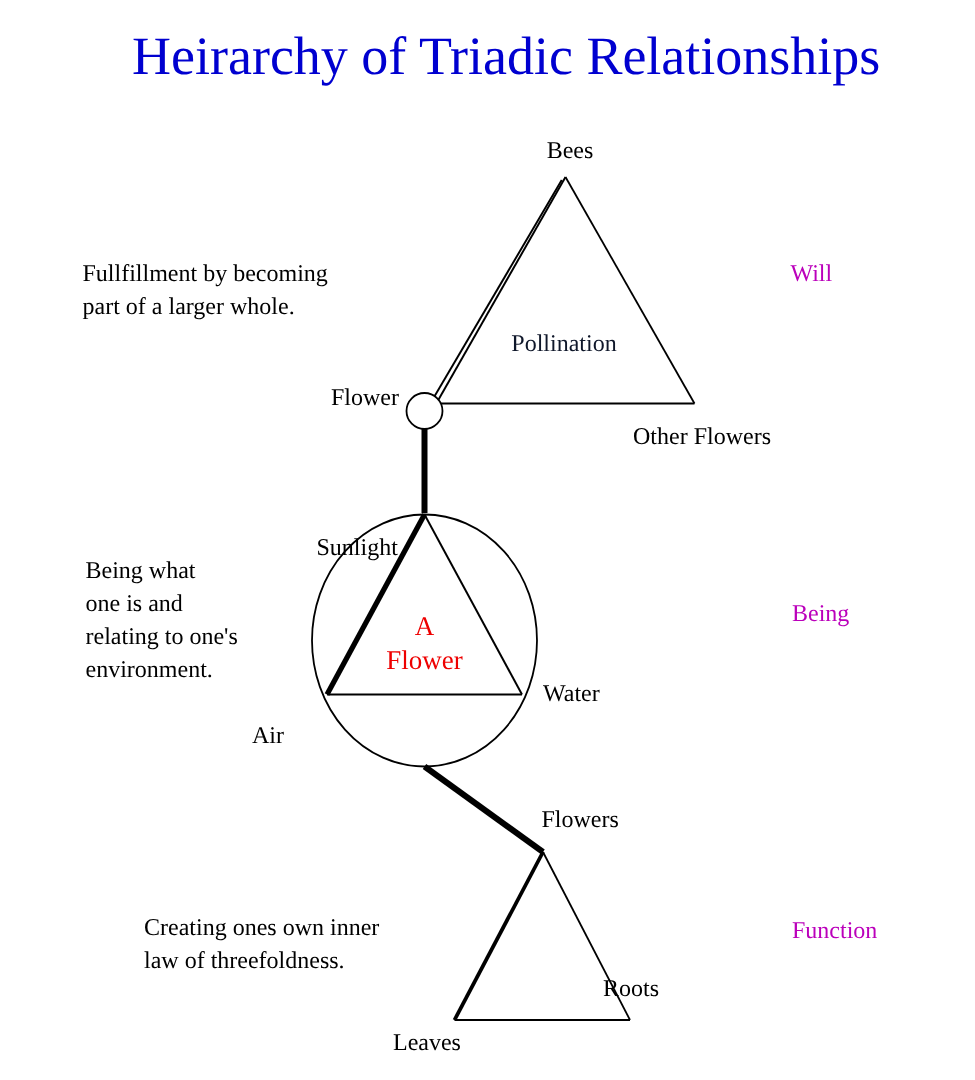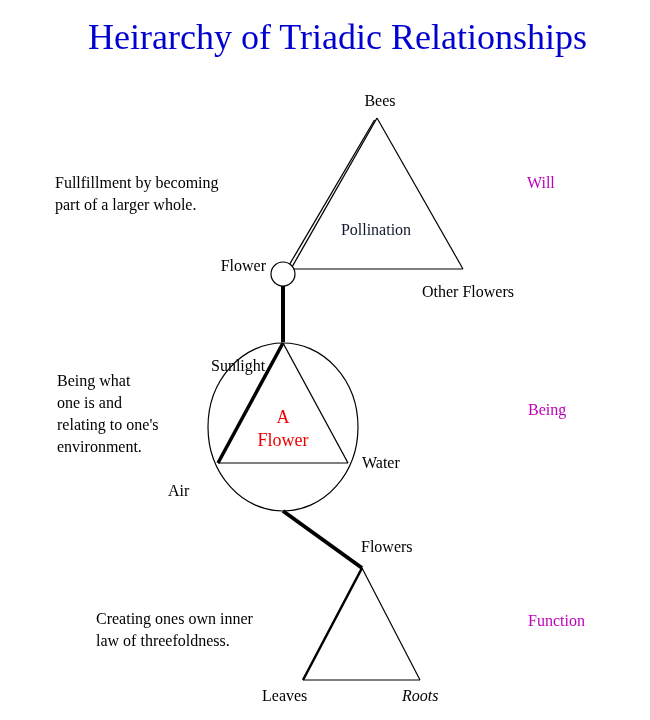--- a/index.html
+++ b/index.html
@@ -58,21 +58,21 @@
   .lbl-flower        { left: 196px; top: 256px; width: 70px; text-align: right; }
   .lbl-other-flowers { left: 422px; top: 282px; text-align: right; }
   .lbl-pollination   { left: 328px; top: 220px; width: 96px; text-align: center; color: #0f172a; }
   .lbl-sunlight      { left: 211px; top: 319px; margin-top: 37px; }
   .lbl-air           { left: 168px; top: 453px; width: 36px; text-align: left; margin-top: 28px; }
   .lbl-water         { left: 362px; top: 453px; }
   .lbl-a-flower      { left: 236px; top: 406px; width: 94px; text-align: center;
                        color: #EE0000; font-size: 18px; line-height: 23px; }
   .lbl-flowers       { left: 361px; top: 537px; }
   .lbl-leaves        { left: 262px; top: 686px; }
-  .lbl-roots         { left: 402px; top: 686px; font-style: italic; }
+  .lbl-roots         { left: 402px; top: 650px; }
 </style>
 </head>
 <body>
 
 <div id="canvas">
 
   <svg id="diagram-svg" viewBox="0 0 650 720" xmlns="http://www.w3.org/2000/svg">
 
     <line x1="374.5" y1="120" x2="289.5" y2="264.5" stroke="#000" stroke-width="1.3"></line>
     <line x1="377" y1="118" x2="292" y2="267" stroke="#000" stroke-width="1.3"></line>

